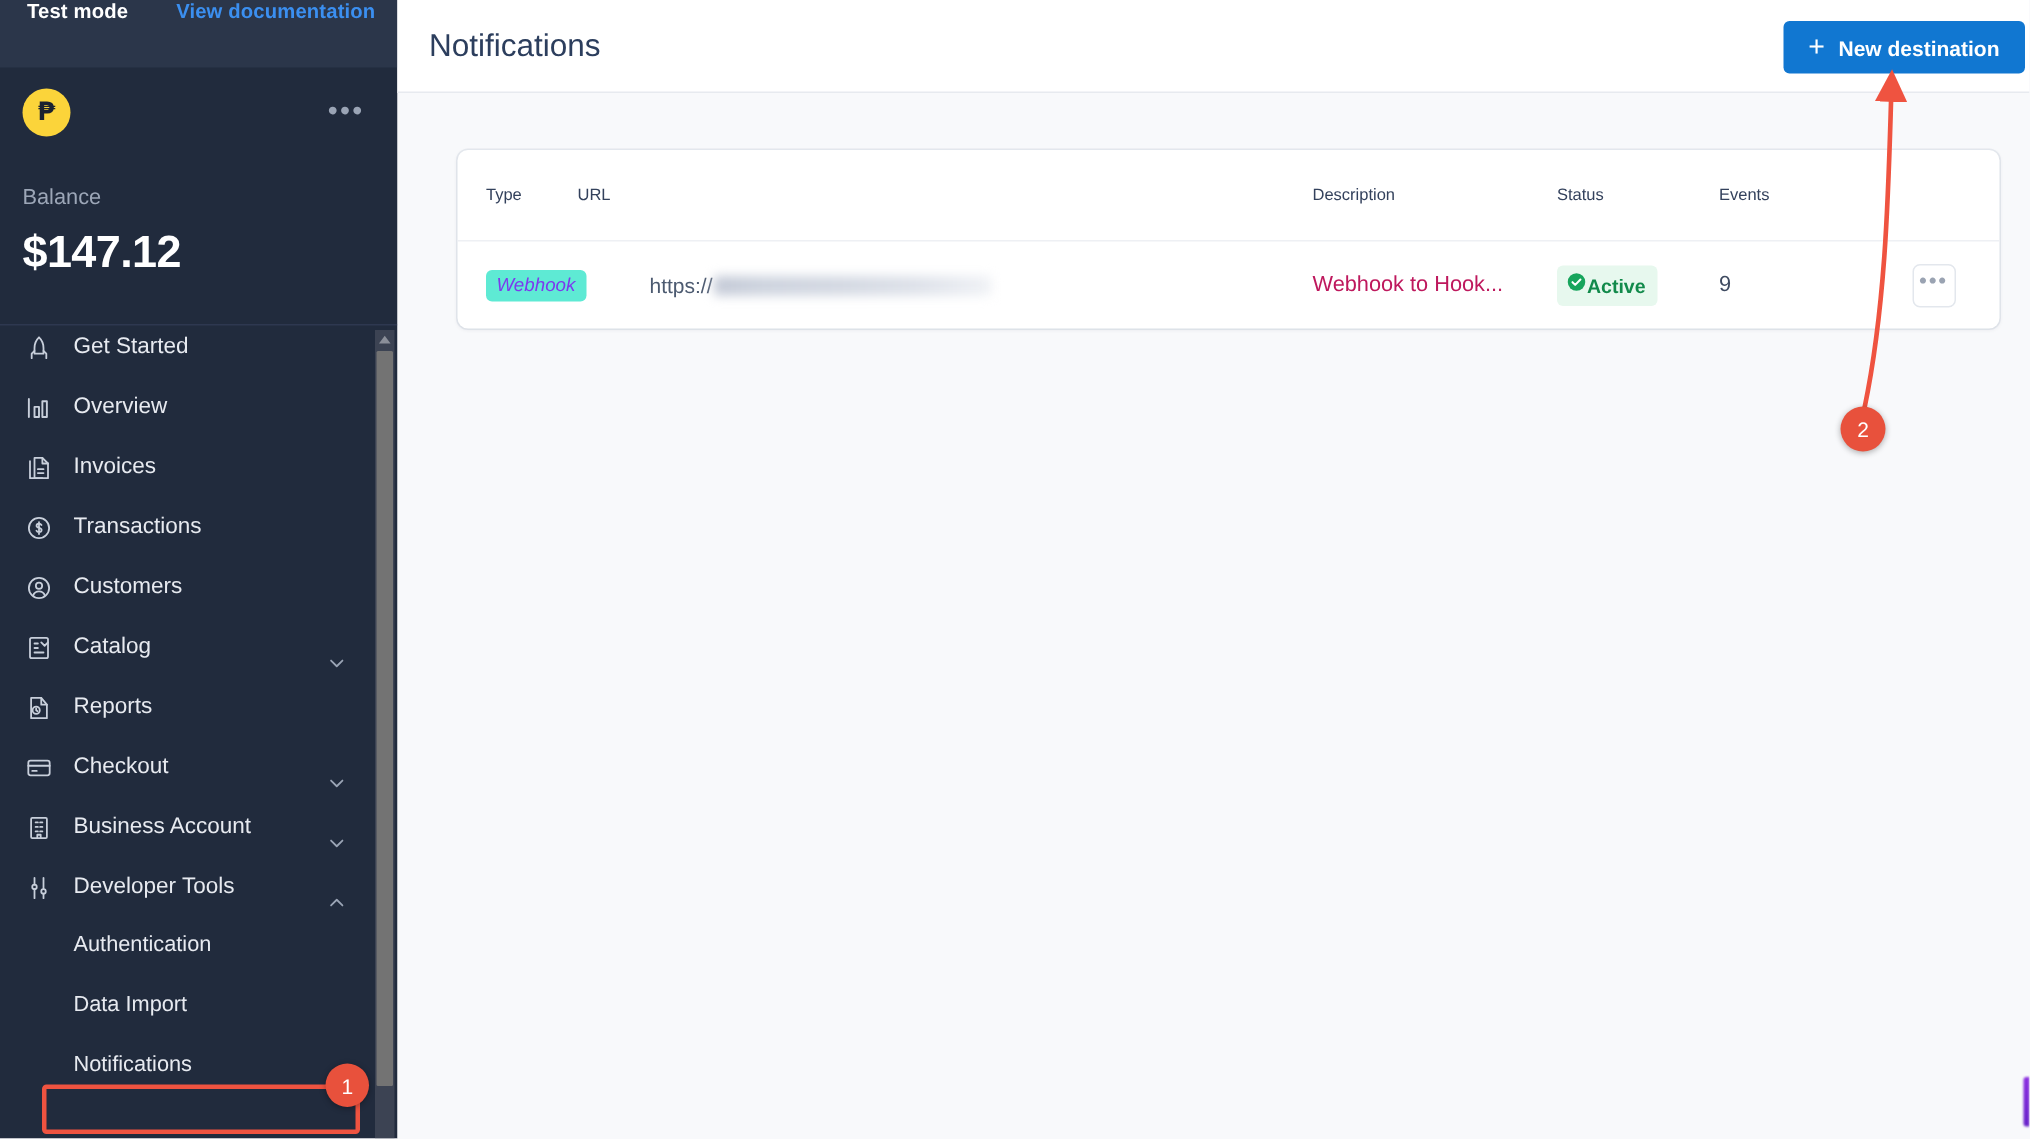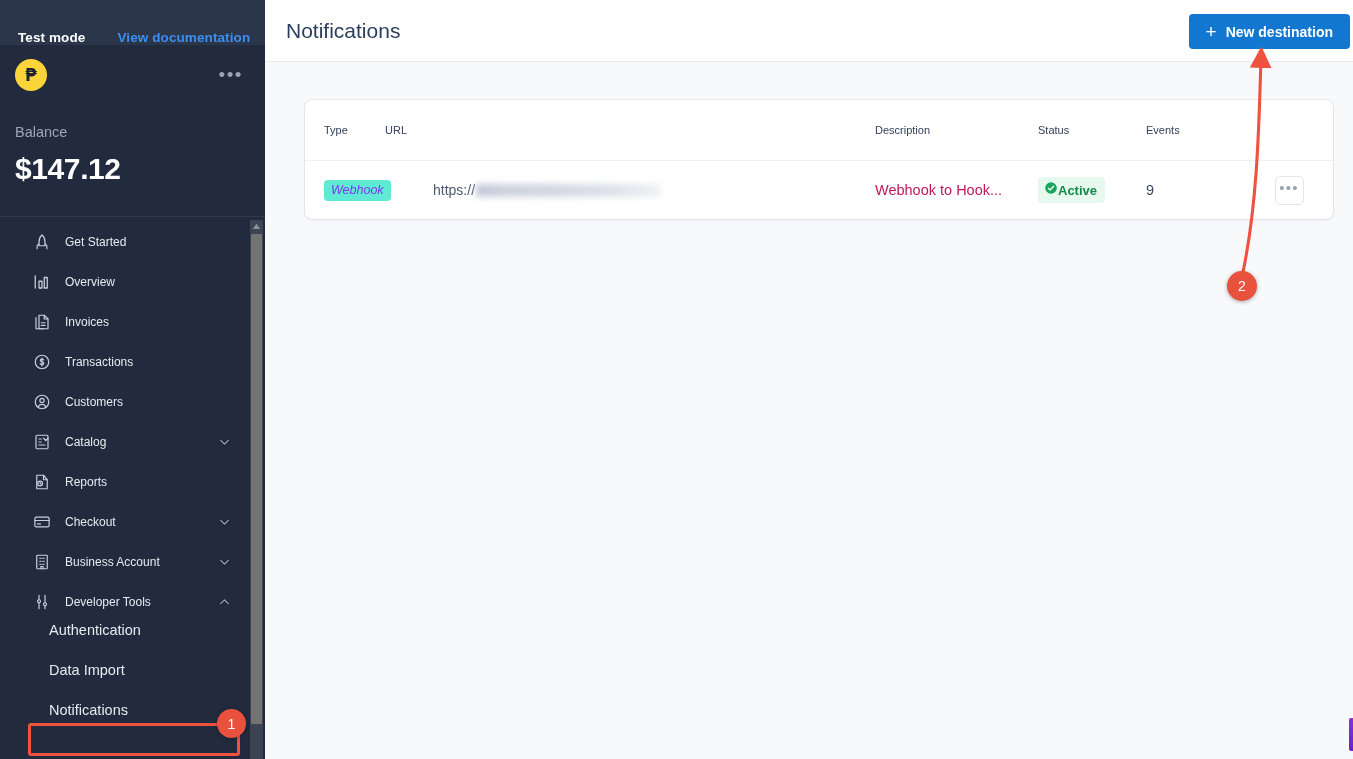--- a/index.html
+++ b/index.html
@@ -15,21 +15,21 @@
   #sidebar {
     position: absolute; left: 0; top: 0;
     width: 265px; height: 759px;
     background: #212B3D;
     overflow: hidden;
   }
   #topbar {
     position: absolute; left: 0; top: 0;
     width: 265px; height: 45px;
     background: #2B364A;
-    display: flex; align-items: flex-end;
+    display: flex; align-items: flex-start;
   }
   #topbar .test-mode {
     color: #ffffff; font-size: 13.5px; font-weight: bold;
     margin-left: 18px; letter-spacing: .1px;
   }
   #topbar .view-doc {
     color: #3b8ff0; font-size: 13.5px; font-weight: bold;
     margin-left: 32px; cursor: pointer; letter-spacing: .1px;
   }
 
@@ -65,23 +65,23 @@
     position: absolute; left: 0; top: 216px;
     width: 265px; height: 1px; background: #2e3850;
   }
 
   #nav {
     position: absolute; left: 0; top: 222px;
     width: 265px; height: 537px;
     overflow: hidden;
   }
   .nav-item {
-    height: 40px; display: flex; align-items: center;
-    color: #e7eaf0; font-size: 12px; cursor: pointer;
-    padding-left: 32px; padding-right: 30px;
+    height: 40px; display: flex; align-items: flex-start;
+    color: #e7eaf0; font-size: 15px; cursor: pointer;
+    padding-left: 16px; padding-right: 30px;
     position: relative;
   }
   .nav-item .ic {
     width: 20px; height: 20px; flex: 0 0 20px;
     margin-right: 13px; display: flex;
     align-items: center; justify-content: center;
   }
   .nav-item .ic svg { display: block; }
   .nav-item .lbl { white-space: nowrap; }
   .nav-item .chev {

